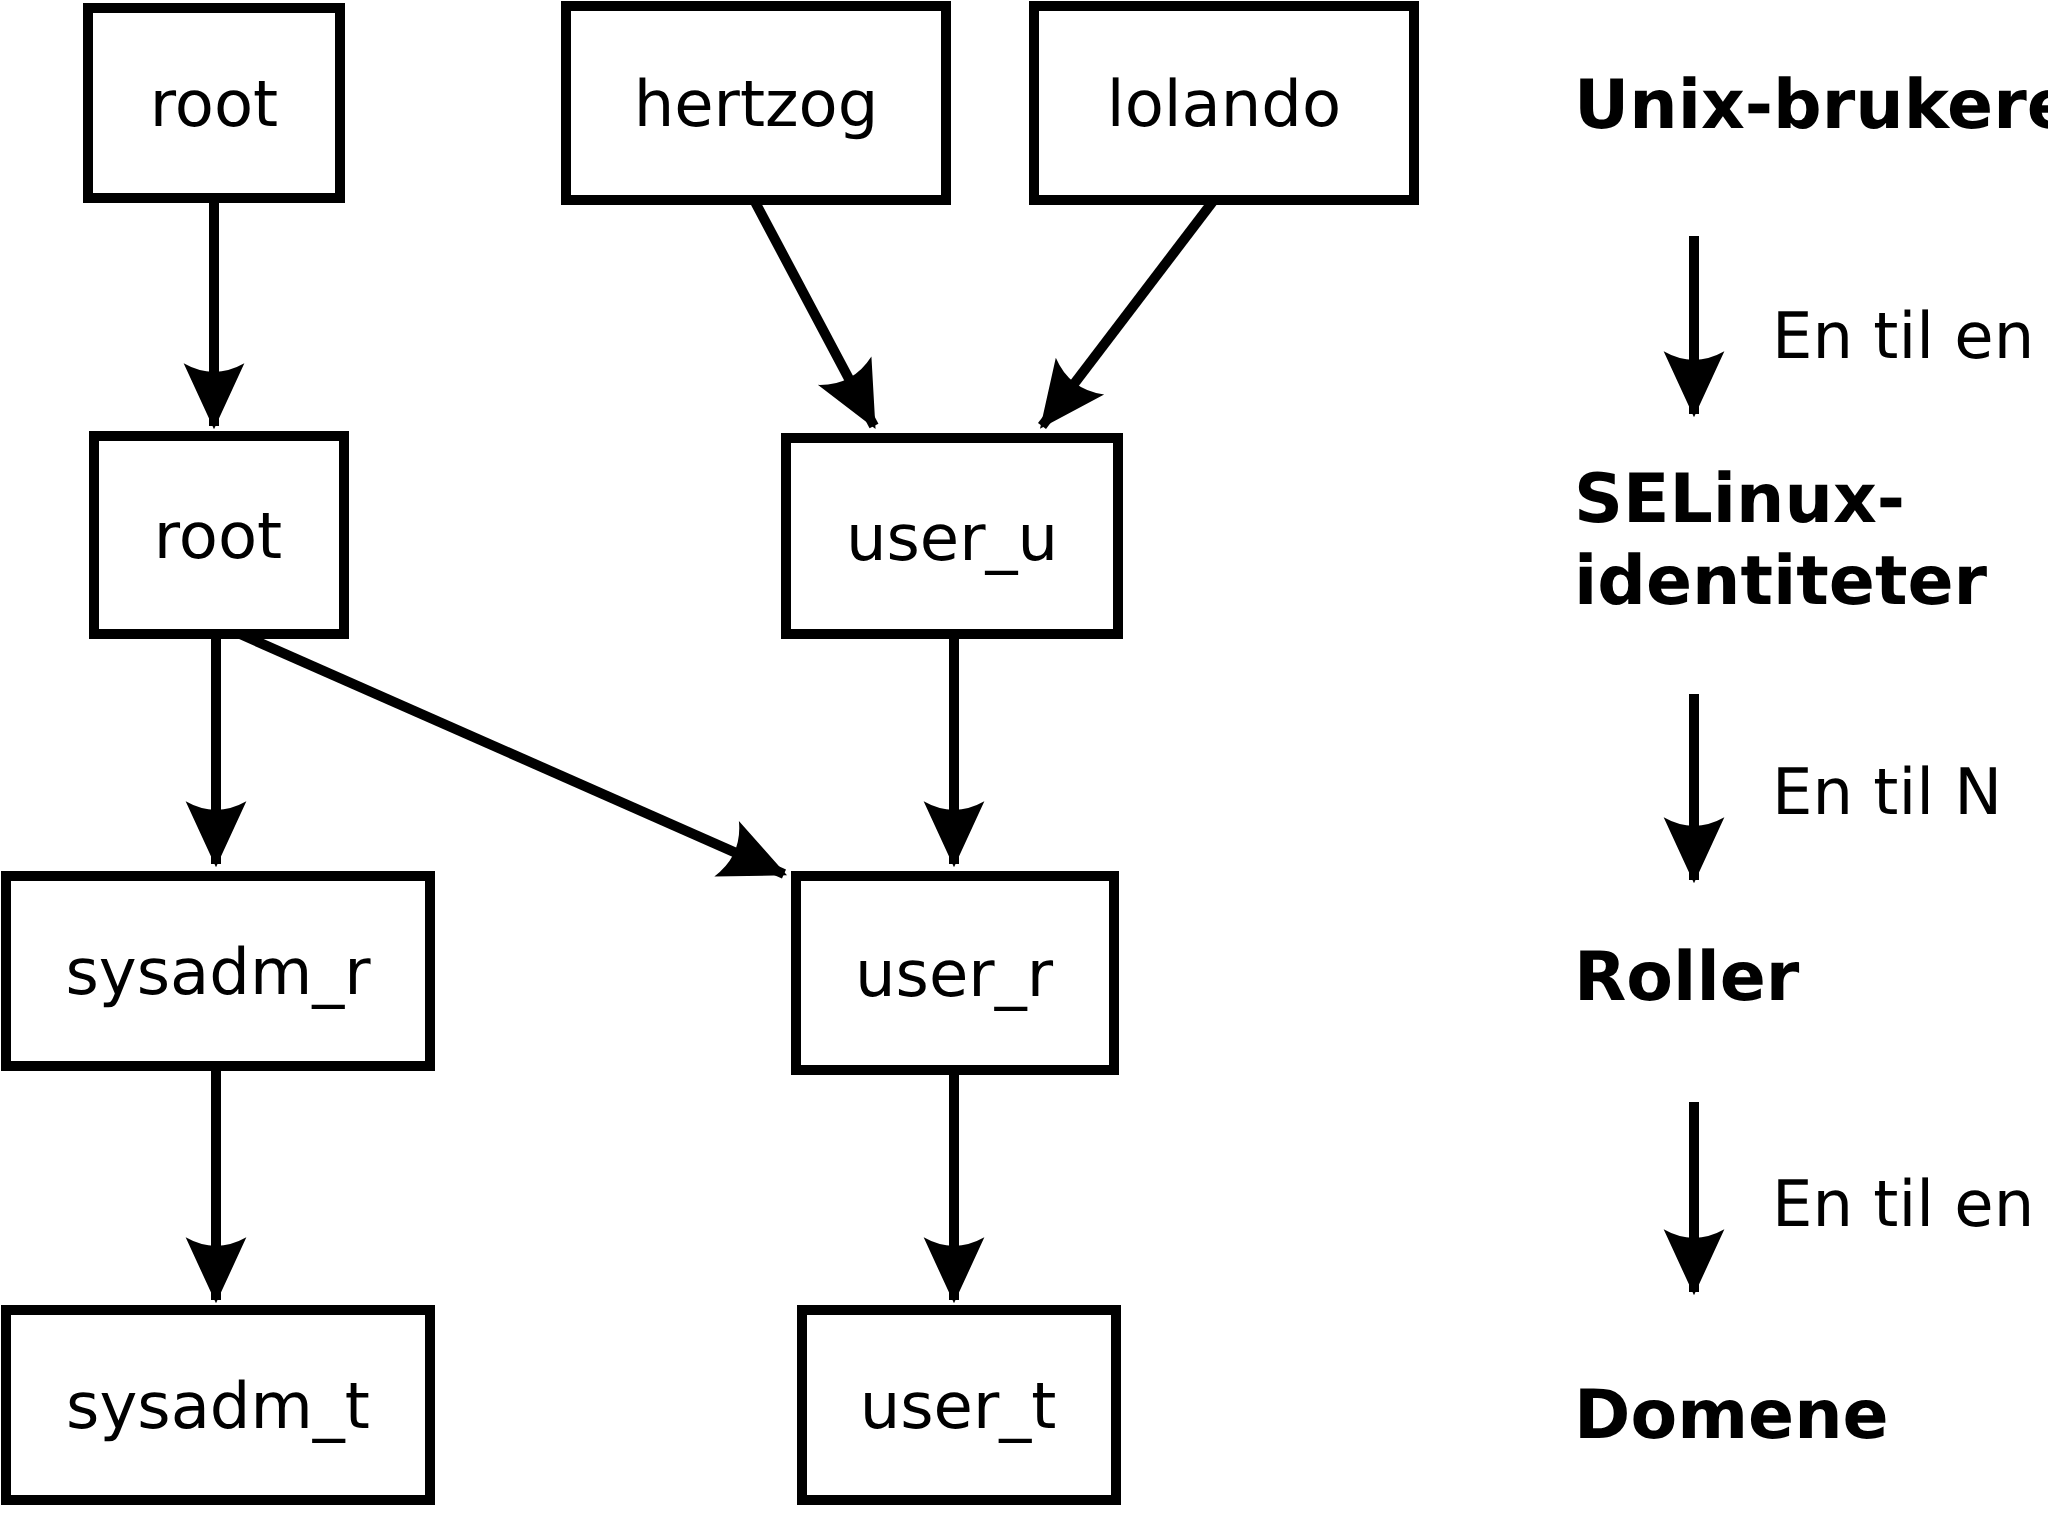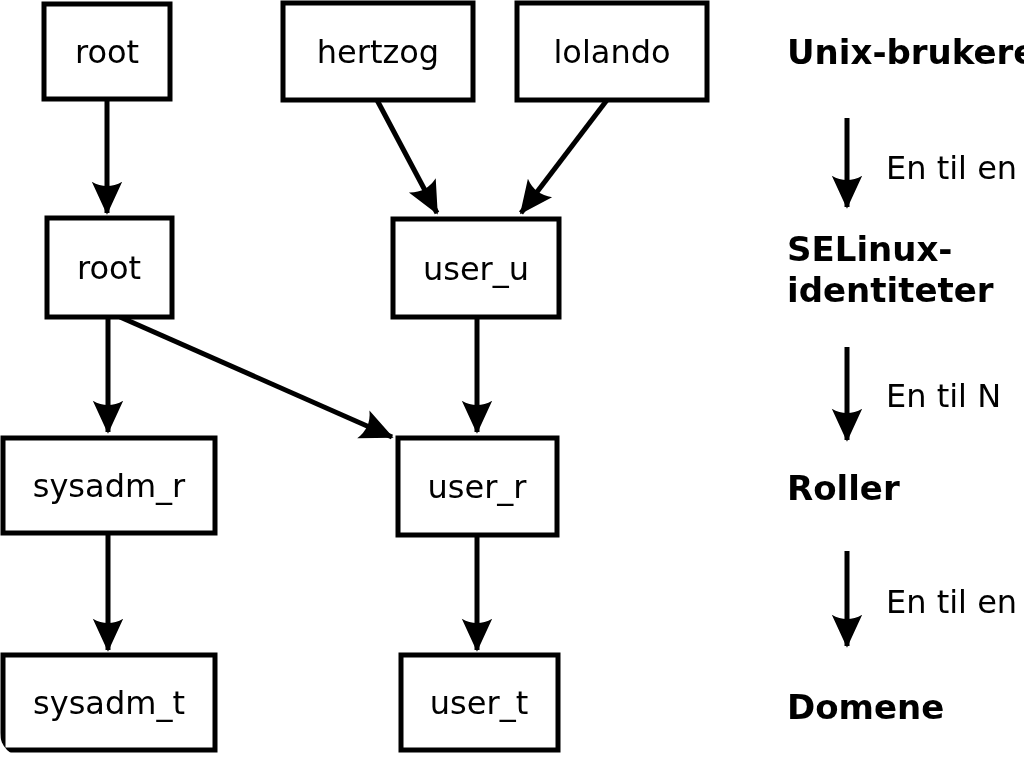--- a/index.html
+++ b/index.html
@@ -6,21 +6,20 @@
     margin: 0;
     padding: 0;
     background: #ffffff;
   }
   #canvas {
     position: relative;
     width: 1024px;
     height: 757px;
     background: #ffffff;
     overflow: hidden;
-    border-radius: 24px;
   }
   svg text {
     font-family: "DejaVu Sans", "Liberation Sans", sans-serif;
     fill: #000000;
   }
   .node-box {
     fill: #ffffff;
     stroke: #000000;
     stroke-width: 5px;
   }

